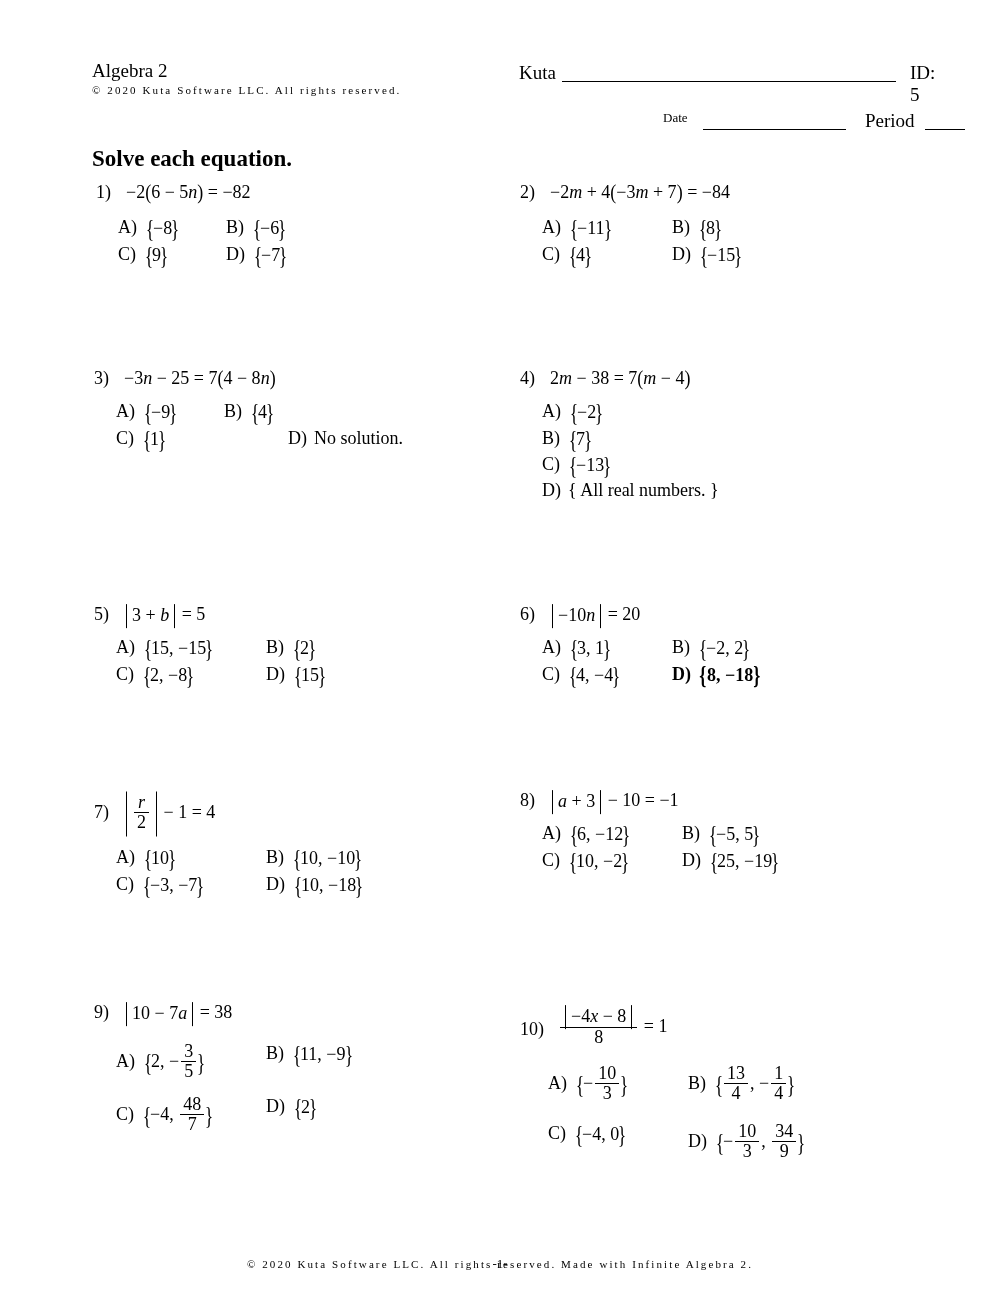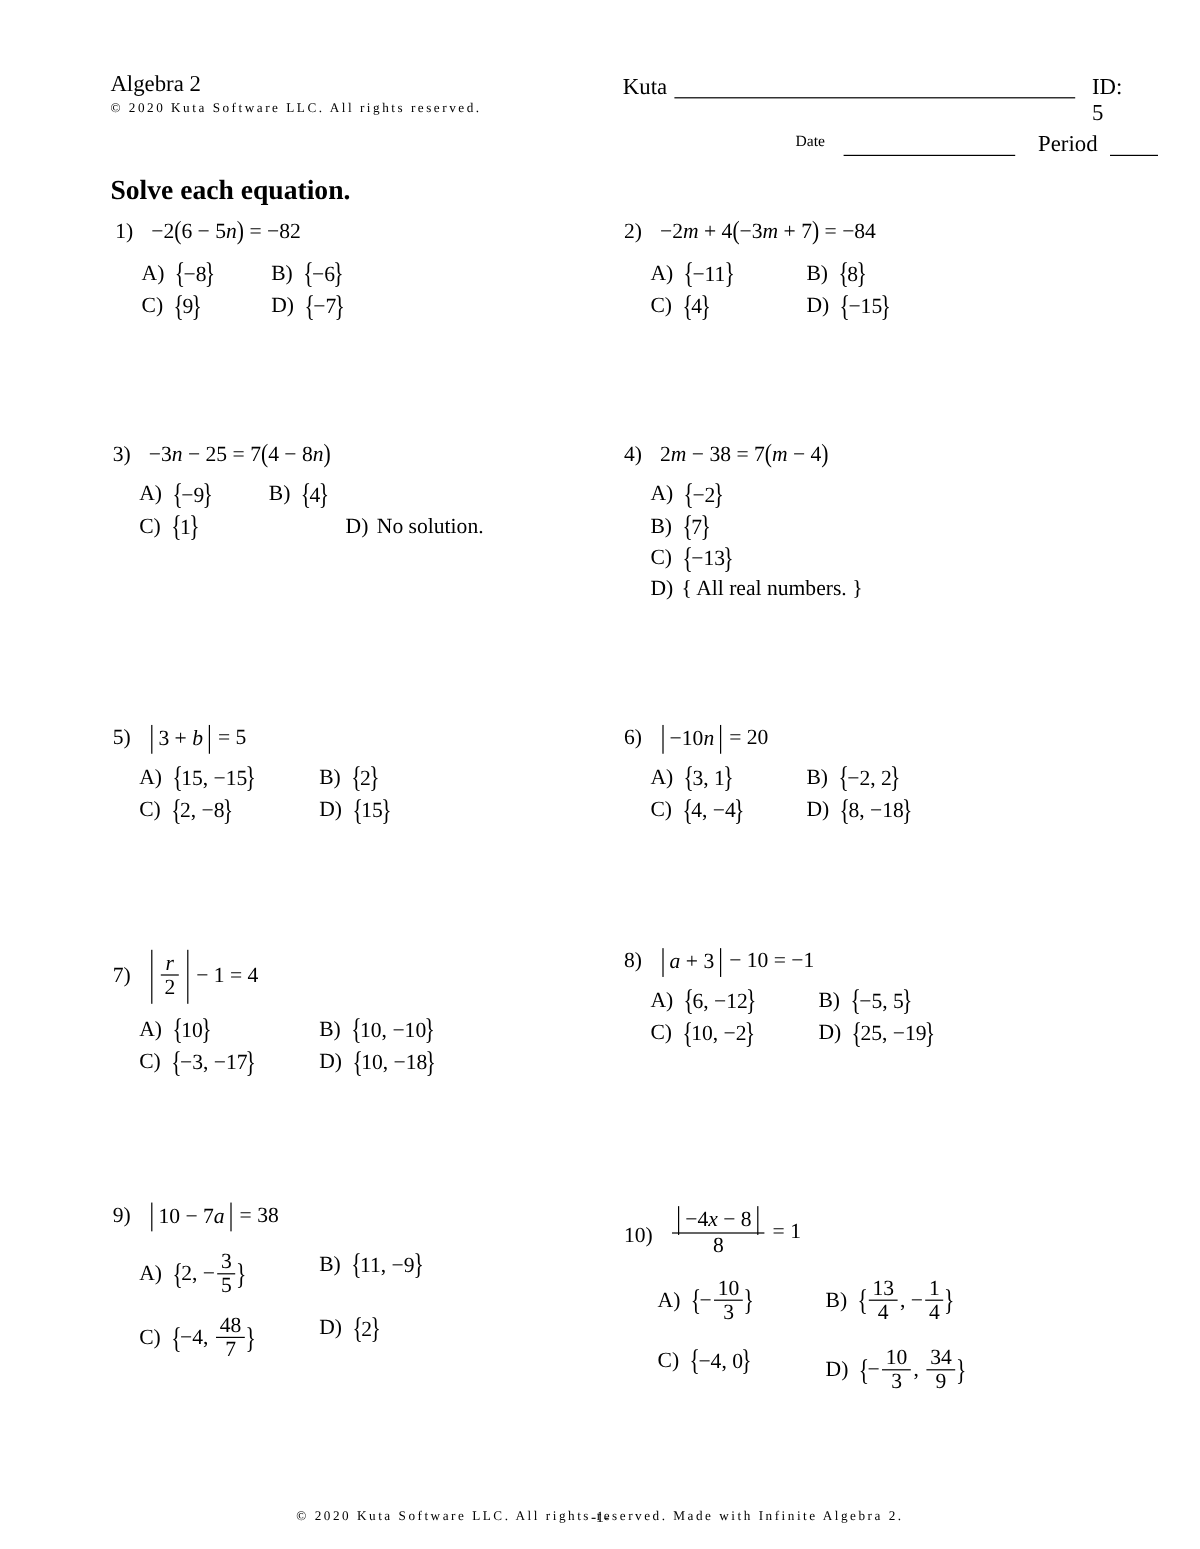--- a/index.html
+++ b/index.html
@@ -304,39 +304,39 @@
     </span>
     <span class="choice" style="left:22px; top:33px;">
       <span class="lbl">A)</span><span class="set">3, 1</span>
     </span>
     <span class="choice" style="left:152px; top:33px;">
       <span class="lbl">B)</span><span class="set">−2, 2</span>
     </span>
     <span class="choice" style="left:22px; top:60px;">
       <span class="lbl">C)</span><span class="set">4, −4</span>
     </span>
-    <span class="choice" style="left:152px; top:60px;">
+    <span class="choice" style="left:152px; top:60px;font-weight:bold;">
       <span class="lbl">D)</span><span class="set">8, −18</span>
     </span>
   </div>
 
   <div class="problem" style="left:94px; top:790px; width:420px;">
     <span class="prob-num" style="top:12px;">7)</span>
     <span class="prob-stem" style="top:4px;">
       <span class="abs tall"><span class="frac"><span class="num"><em>r</em></span><span class="den">2</span></span></span>
       − 1 = 4
     </span>
     <span class="choice" style="left:22px; top:57px;">
       <span class="lbl">A)</span><span class="set">10</span>
     </span>
     <span class="choice" style="left:172px; top:57px;">
       <span class="lbl">B)</span><span class="set">10, −10</span>
     </span>
     <span class="choice" style="left:22px; top:84px;">
-      <span class="lbl">C)</span><span class="set">−3, −17</span>
+      <span class="lbl">C)</span><span class="set">−3, −7</span>
     </span>
     <span class="choice" style="left:172px; top:84px;">
       <span class="lbl">D)</span><span class="set">10, −18</span>
     </span>
   </div>
 
   <div class="problem" style="left:520px; top:790px; width:420px;">
     <span class="prob-num">8)</span>
     <span class="prob-stem">
       <span class="abs"><em>a</em> + 3</span> − 10 = −1

